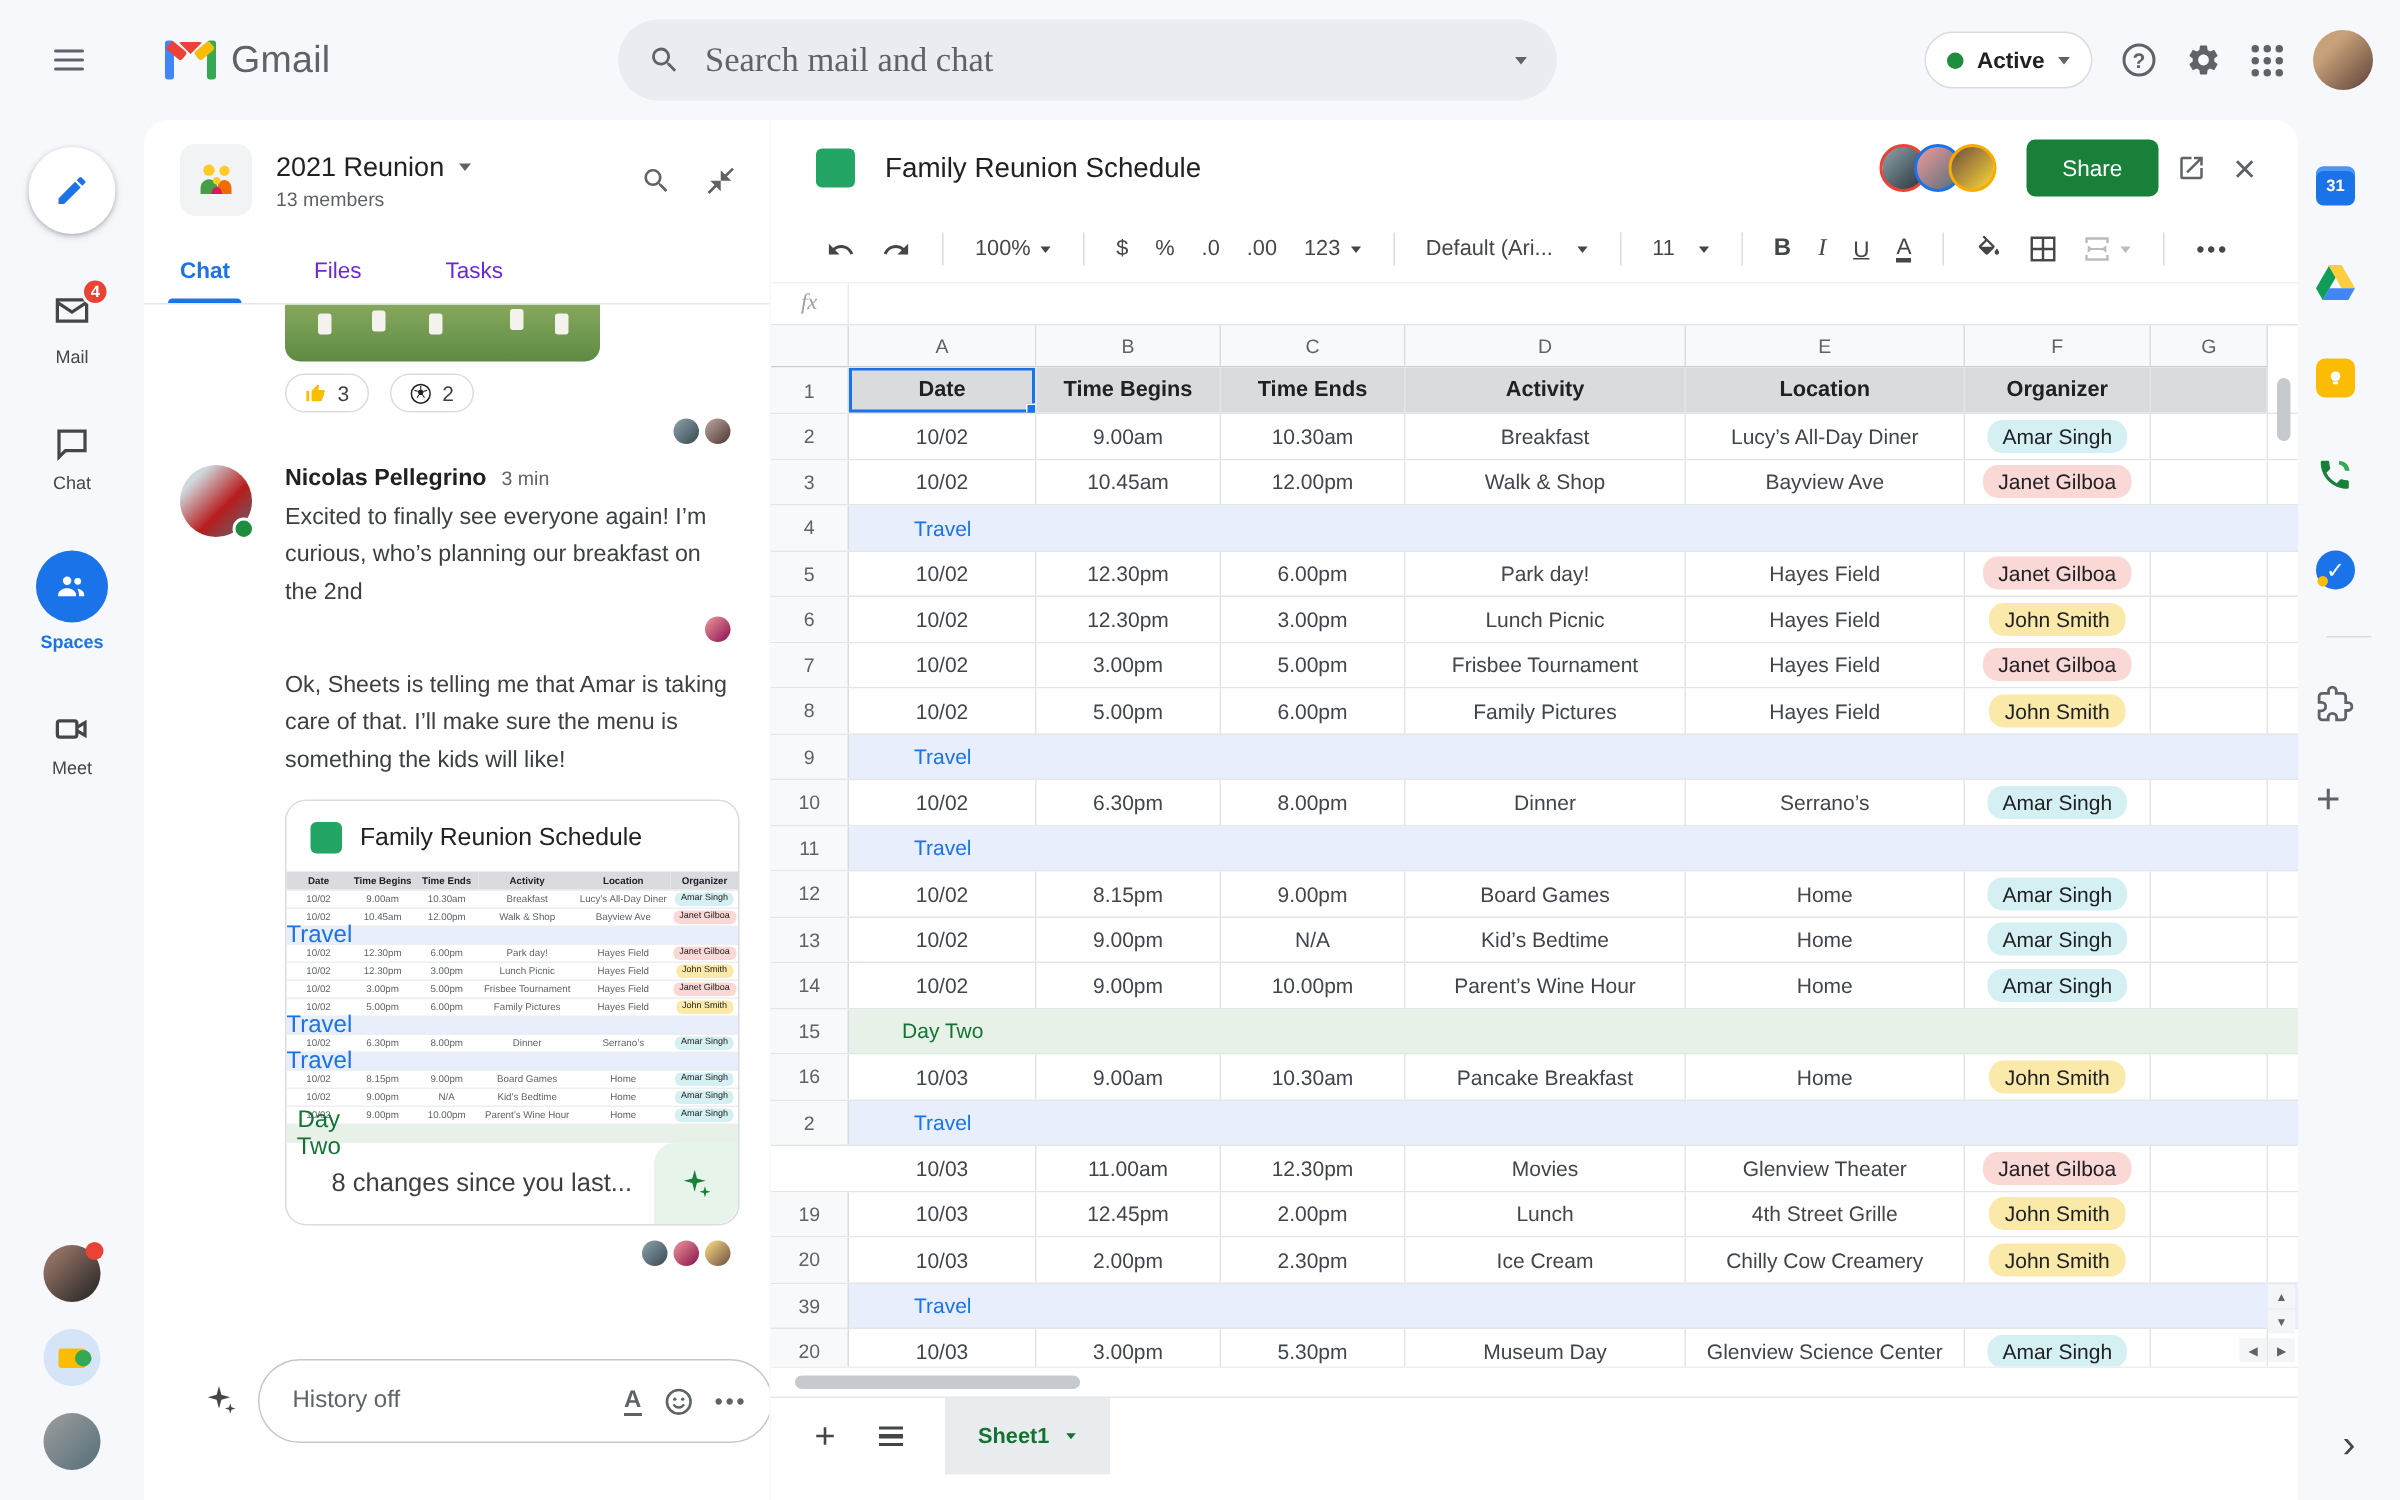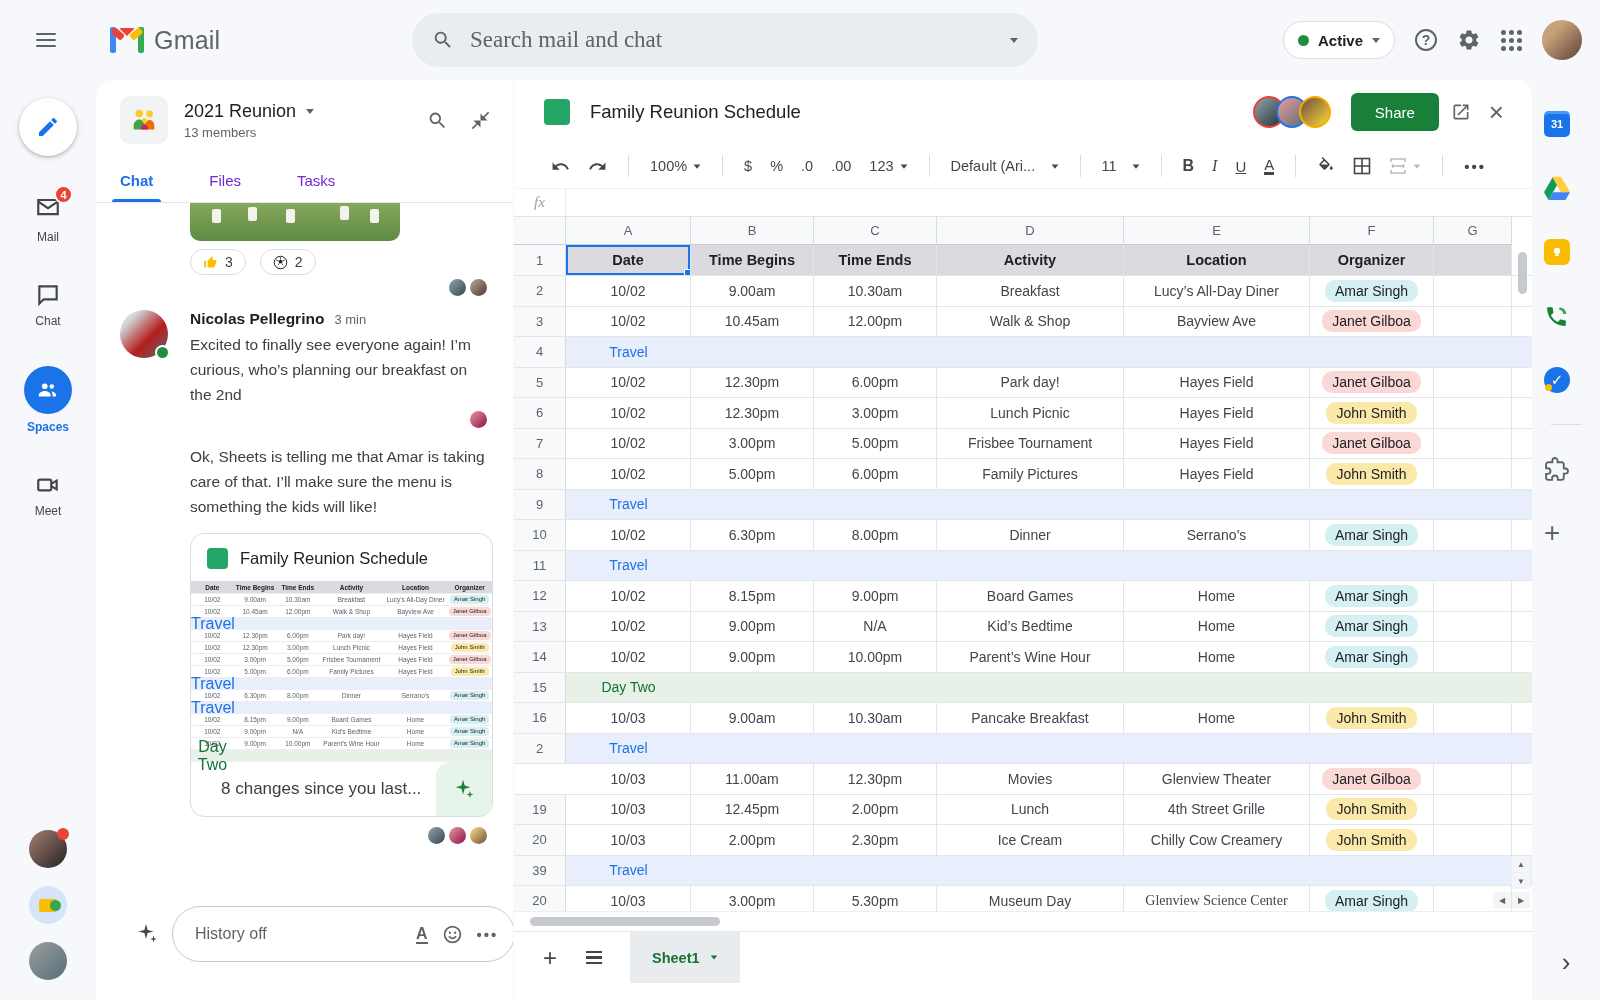--- a/index.html
+++ b/index.html
@@ -835,21 +835,21 @@
         <div class="band">
           <span>Travel</span>
         </div>
       </div>
       <div class="g-row">
         <div class="rownum" style="width: 52px;">20</div>
         <div class="g-cell" style="width: 125px;">10/03</div>
         <div class="g-cell" style="width: 123px;">3.00pm</div>
         <div class="g-cell" style="width: 123px;">5.30pm</div>
         <div class="g-cell" style="width: 187px;">Museum Day</div>
-        <div class="g-cell" style="width: 186px; font-family: Liberation Serif, serif;">Glenview Science Center</div>
+        <div class="g-cell" style="width: 186px;">Glenview Science Center</div>
         <div class="g-cell" style="width: 124px;">
           <span class="chip chip-cyan">Amar Singh</span>
         </div>
         <div class="g-cell" style="width: 78px;"></div>
       </div>
     </div>
   <div class="vthumb"></div>
   <span class="sarr" style="right:2px;bottom:128px">▲</span>
   <span class="sarr" style="right:2px;bottom:111px">▼</span>
   <span class="sarr" style="right:21px;bottom:92px">◀</span>

